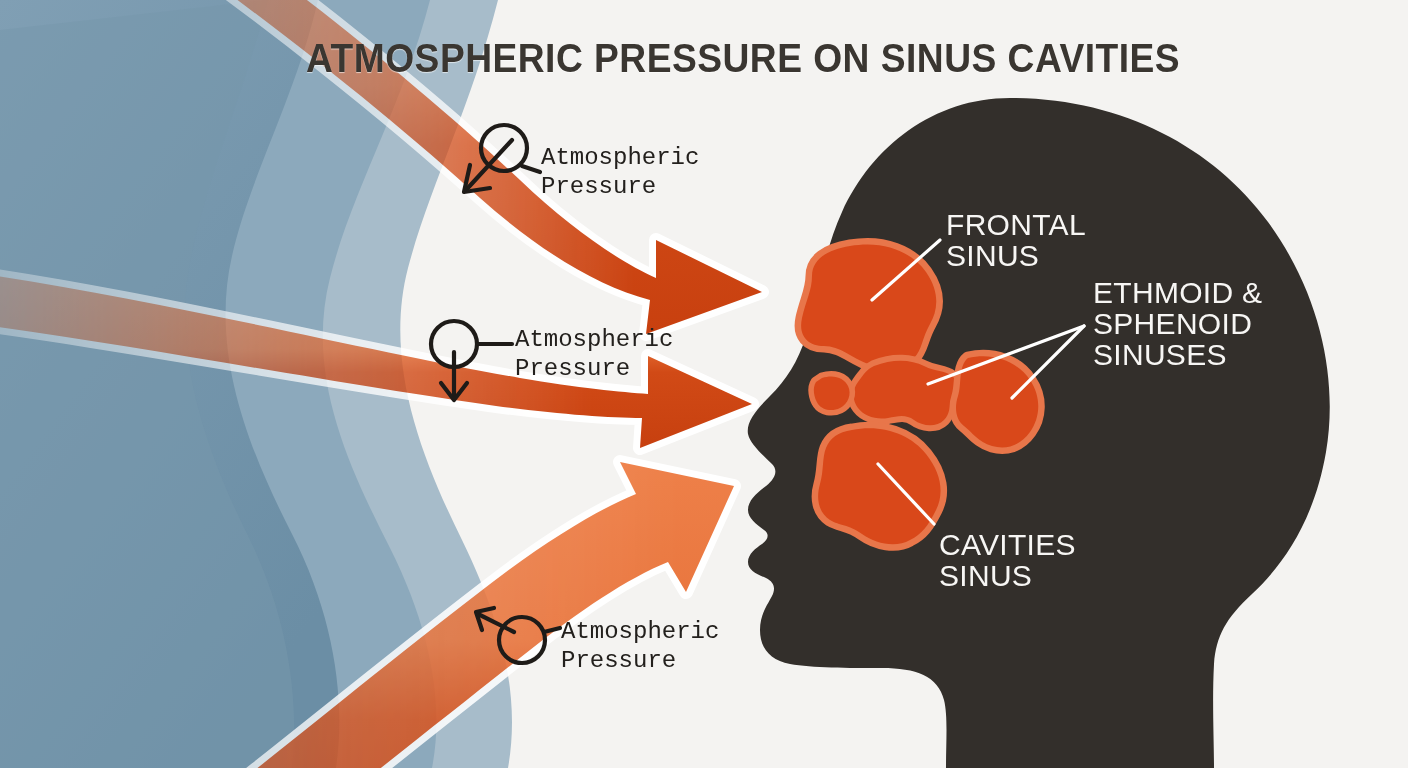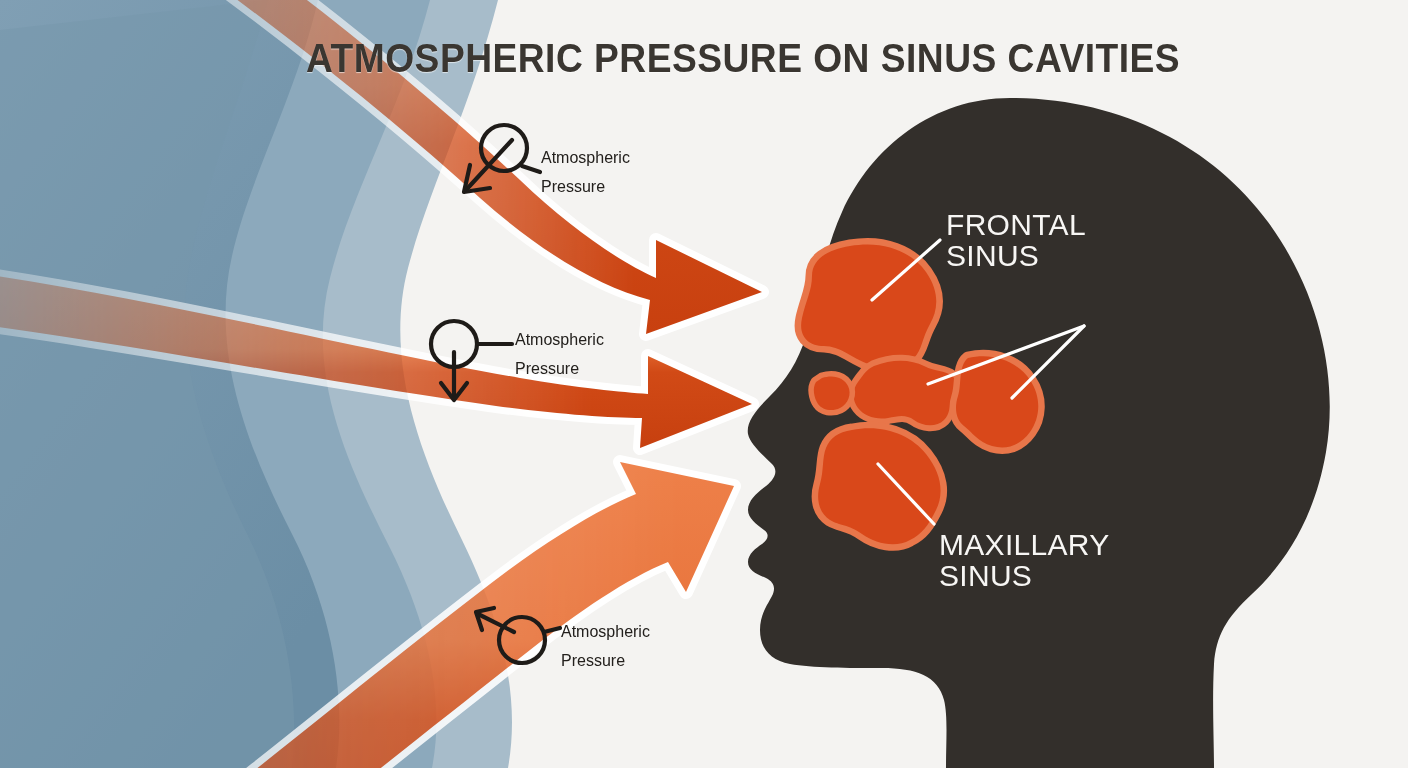--- a/index.html
+++ b/index.html
@@ -8,22 +8,22 @@
   #stage svg.layer{position:absolute;left:0;top:0;width:1408px;height:768px;}
   #title{
     position:absolute;left:306px;top:36px;
     font-family:"Liberation Sans",sans-serif;
     font-weight:700;font-size:40px;letter-spacing:0.5px;
     color:#3A3631;white-space:nowrap;
     transform:scaleX(0.93);transform-origin:left top;
     text-shadow:0 1px 1px rgba(255,255,255,0.6);
   }
   .callout-text{
-    position:absolute;font-family:Liberation Sans, sans-serif;
-    font-size:16px;line-height:29px;color:#23201D;white-space:pre-line;
+    position:absolute;font-family:Liberation Mono, monospace;
+    font-size:24px;line-height:29px;color:#23201D;white-space:pre-line;
   }
   .sinus-label{
     position:absolute;font-family:"Liberation Sans",sans-serif;
     font-size:30px;line-height:31px;font-weight:400;color:#F7F6F4;
     white-space:pre-line;letter-spacing:0.3px;
   }
 </style>
 </head>
 <body>
 
@@ -309,16 +309,19 @@
 
   <div class="callout-text" style="left:541px;top:143px;">Atmospheric
 Pressure</div>
   <div class="callout-text" style="left:515px;top:325px;">Atmospheric
 Pressure</div>
   <div class="callout-text" style="left:561px;top:617px;">Atmospheric
 Pressure</div>
 
   <div class="sinus-label" style="left:946px;top:209px;">FRONTAL
 SINUS</div>
-  <div class="sinus-label" style="left:939px;top:529px;">MAXILLARY
+  <div class="sinus-label" style="left:1093px;top:277px;">ETHMOID &amp;
+SPHENOID
+SINUSES</div>
+  <div class="sinus-label" style="left:939px;top:529px;">CAVITIES
 SINUS</div>
 
 </div>
 
 </body></html>

